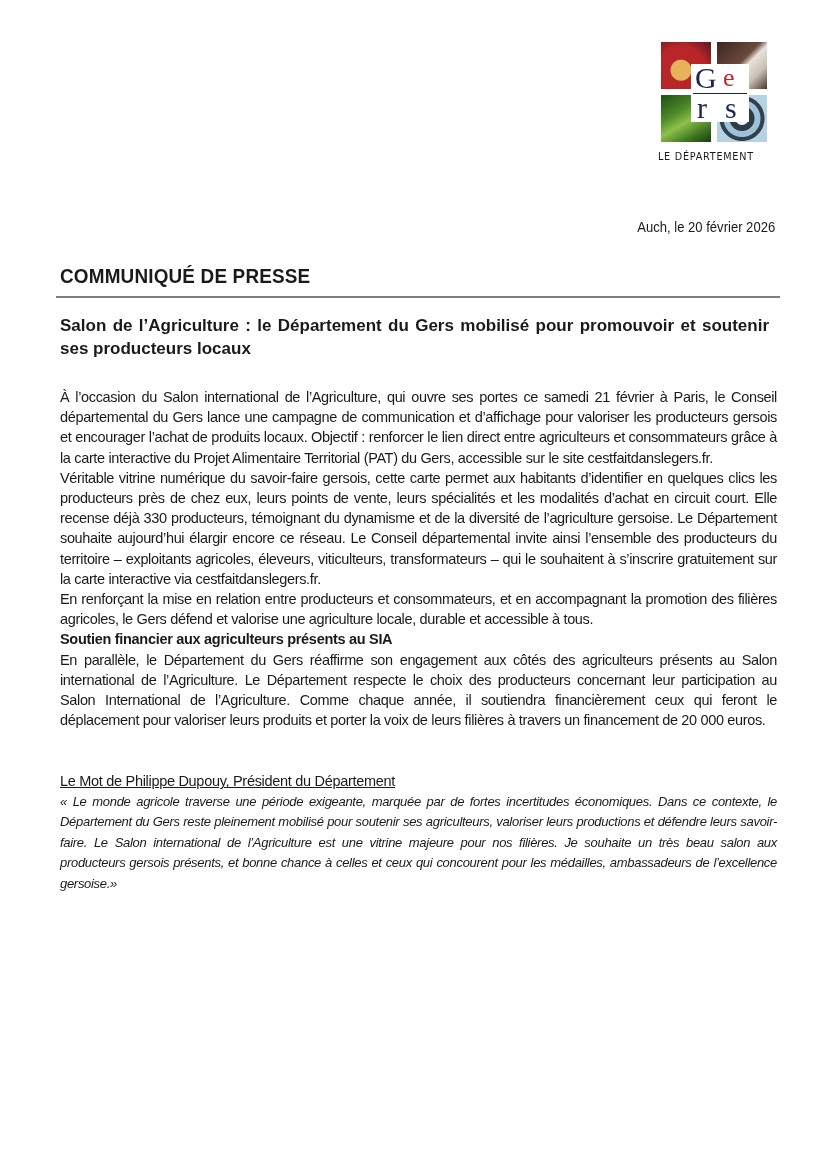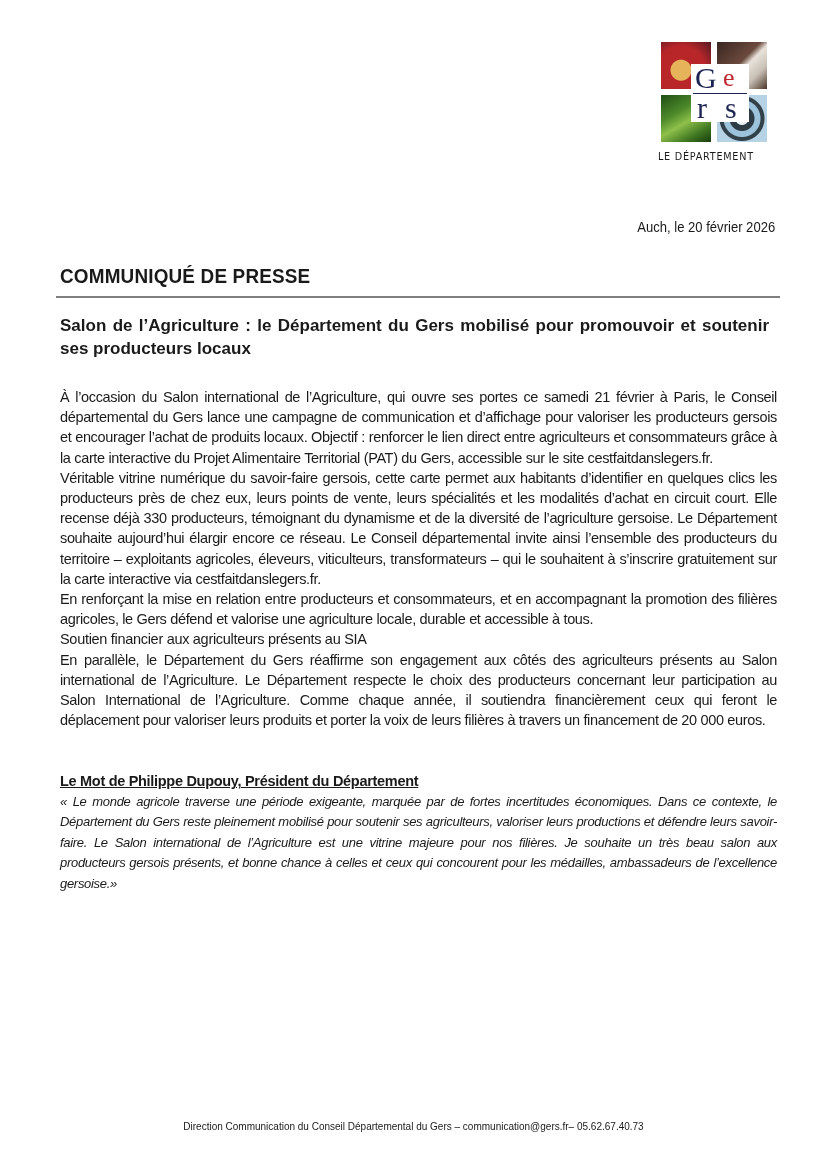--- a/index.html
+++ b/index.html
@@ -51,24 +51,24 @@
   }
   .headline {
     font-size: 17px; font-weight: bold; line-height: 23px; text-align: justify;
     margin: 0 8px 27px 0;
   }
   .para {
     font-size: 14.5px; line-height: 20.2px; text-align: justify; margin: 0;
     letter-spacing: -0.35px;
   }
   .para b, .bold { font-weight: normal; }
-  .subhead { font-size: 14.5px; line-height: 20.2px; font-weight: normal; margin: 0; letter-spacing: -0.3px; }
+  .subhead { font-size: 14.5px; line-height: 20.2px; font-weight: bold; margin: 0; letter-spacing: -0.3px; }
   .gap { height: 41px; }
   .quote-title {
-    font-size: 14.5px; line-height: 20.2px; font-weight: bold; text-decoration: underline; margin: 0;
+    font-size: 14.5px; line-height: 20.2px; font-weight: normal; text-decoration: underline; margin: 0;
     letter-spacing: -0.3px;
   }
   .quote {
     font-size: 13px; line-height: 20.5px; font-style: italic; text-align: justify; margin: 0;
     letter-spacing: -0.3px;
   }
   .footer {
     position: absolute; left: 0; width: 827px; top: 1120px; text-align: center;
     font-size: 10px; line-height: 14px; color: #1a1a1a;
   }
@@ -111,14 +111,13 @@
 
   <p class="para">En parallèle, le Département du Gers réaffirme son engagement aux côtés des agriculteurs présents au Salon international de l’Agriculture. Le Département respecte le choix des producteurs concernant leur participation au Salon International de l’Agriculture. Comme chaque année, il soutiendra financièrement ceux qui feront le déplacement pour valoriser leurs produits et porter la voix de leurs filières à travers un financement de 20 000 euros.</p>
 
   <div class="gap"></div>
 
   <p class="quote-title">Le Mot de Philippe Dupouy, Président du Département</p>
   <p class="quote">« Le monde agricole traverse une période exigeante, marquée par de fortes incertitudes économiques. Dans ce contexte, le Département du Gers reste pleinement mobilisé pour soutenir ses agriculteurs, valoriser leurs productions et défendre leurs savoir-faire. Le Salon international de l’Agriculture est une vitrine majeure pour nos filières. Je souhaite un très beau salon aux producteurs gersois présents, et bonne chance à celles et ceux qui concourent pour les médailles, ambassadeurs de l’excellence gersoise.»</p>
 </div>
 
 <div class="footer">
-  <div>Direction Communication du Conseil Départemental du Gers – communication@gers.fr– 05.62.67.40.73</div>
 </div>
 
 </body></html>

